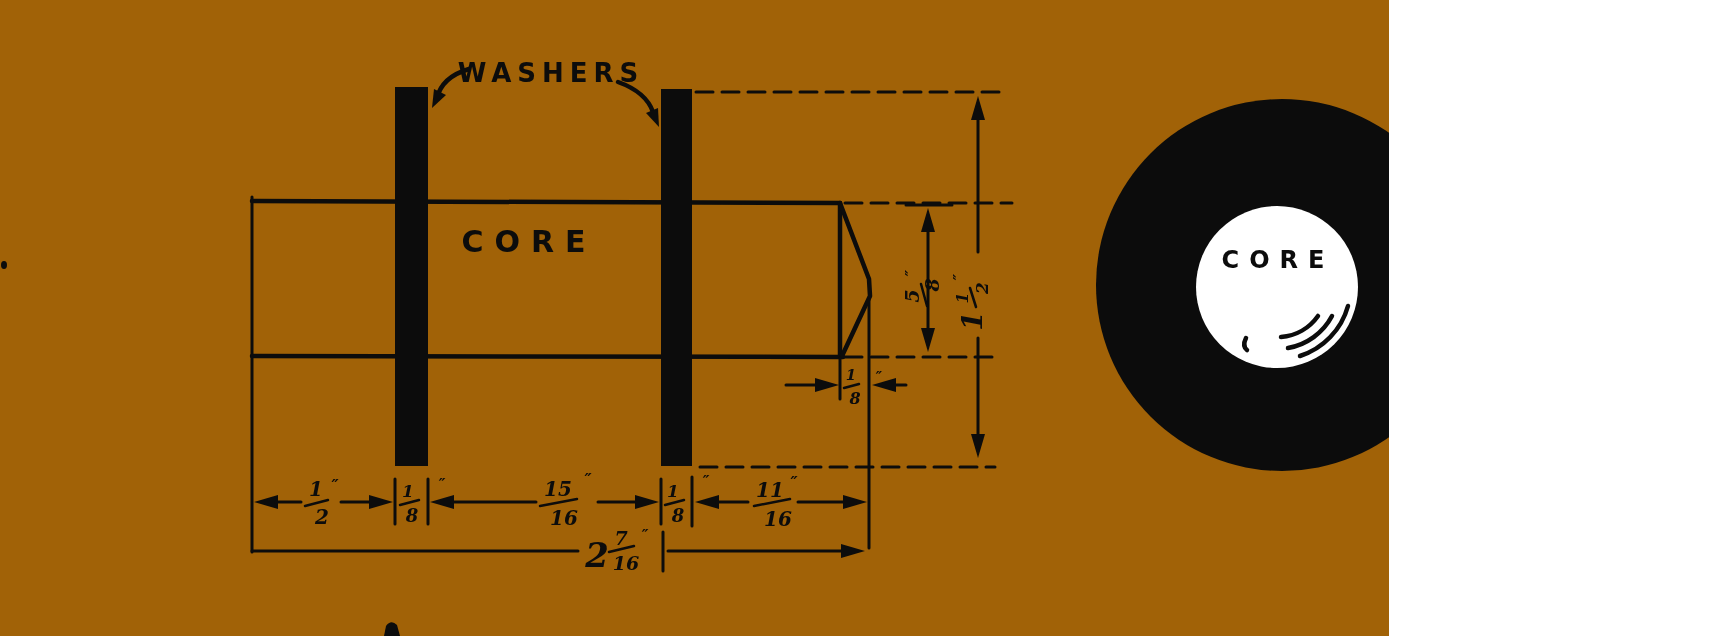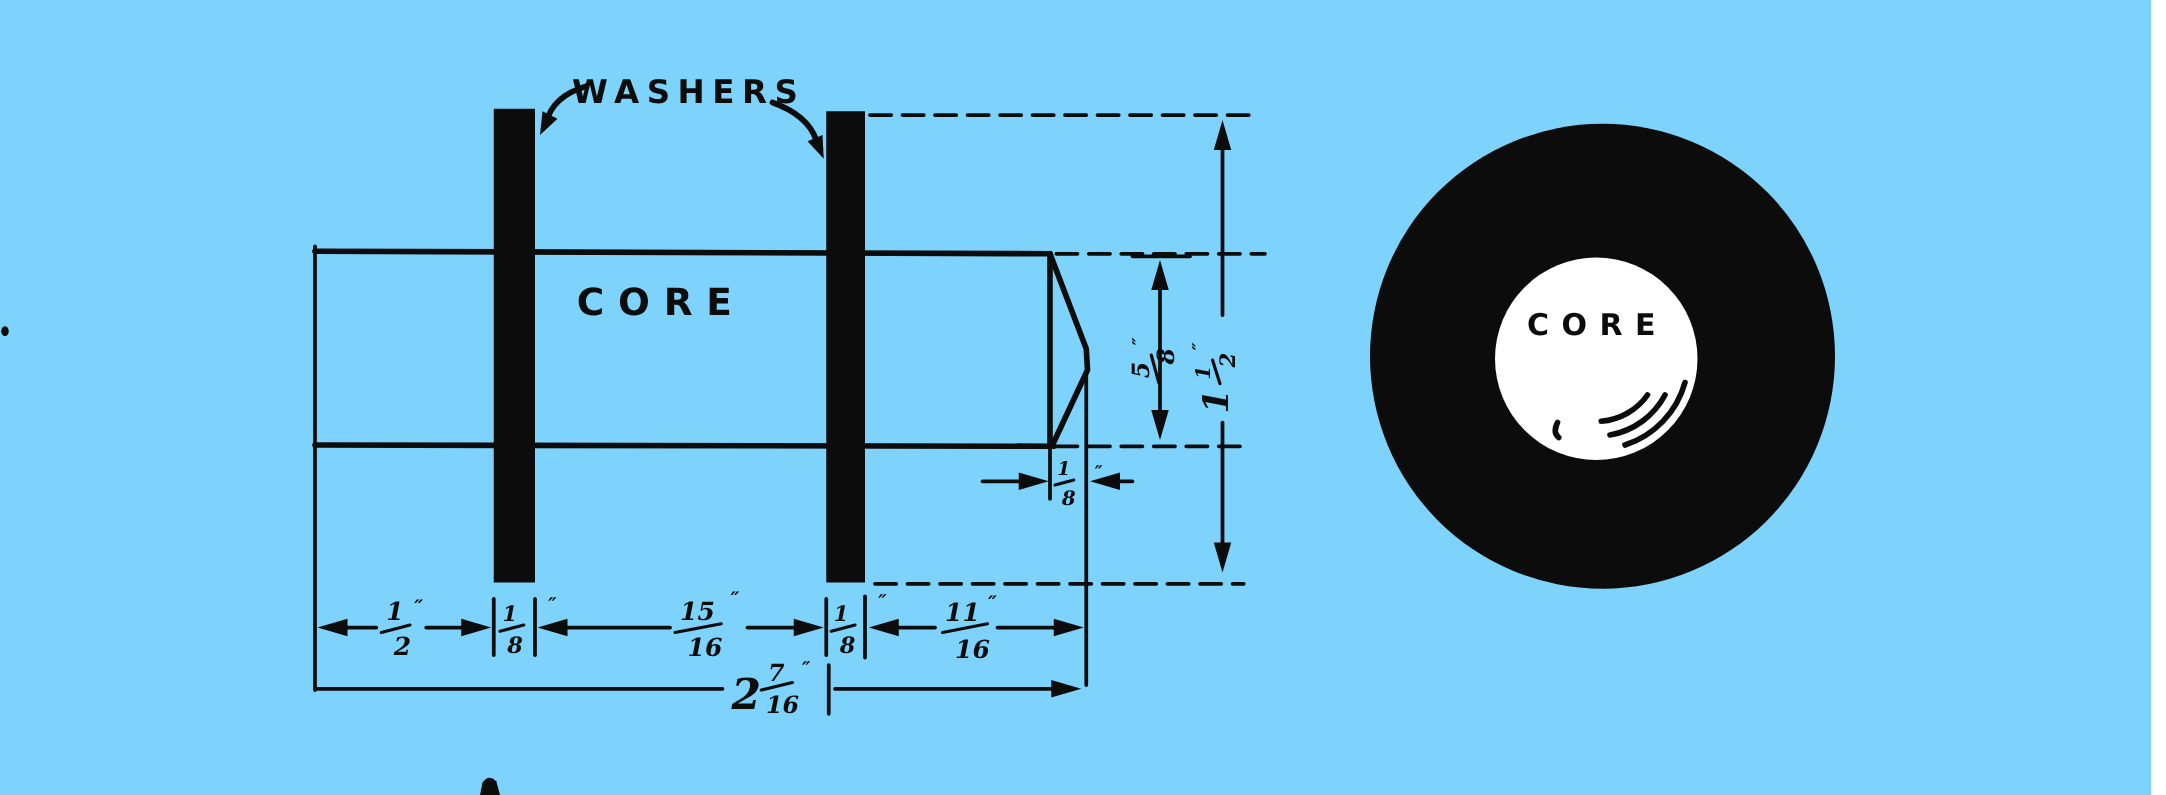--- a/index.html
+++ b/index.html
@@ -1,16 +1,16 @@
 <!DOCTYPE html>
 <html><head>
 <meta charset="utf-8">
 <style>
   html,body{margin:0;padding:0;background:#ffffff;}
-  .canvas{position:relative;width:1721px;height:636px;background:#7dd3fc;overflow:hidden;}
+  .canvas{position:relative;width:1389px;height:636px;background:#a16207;overflow:hidden;}
   svg{position:absolute;left:0;top:0;}
   .ink{stroke:#0c0c0c;fill:none;stroke-linecap:round;stroke-linejoin:round;}
   .w4{stroke-width:4.5;}
   .w3{stroke-width:3;}
   .w2{stroke-width:2.5;}
   .dash{stroke-dasharray:17 9;}
   .fill-ink{fill:#0c0c0c;stroke:none;}
   .fill-paper{fill:#ffffff;stroke:none;}
   text{font-family:"DejaVu Sans",sans-serif;fill:#0c0c0c;}
   .caps{font-weight:700;}

